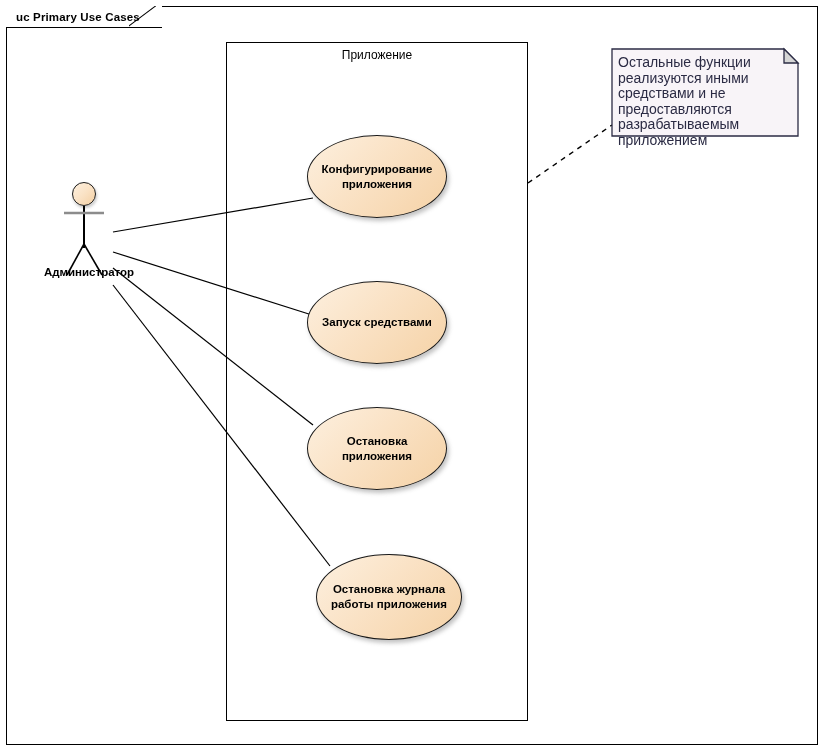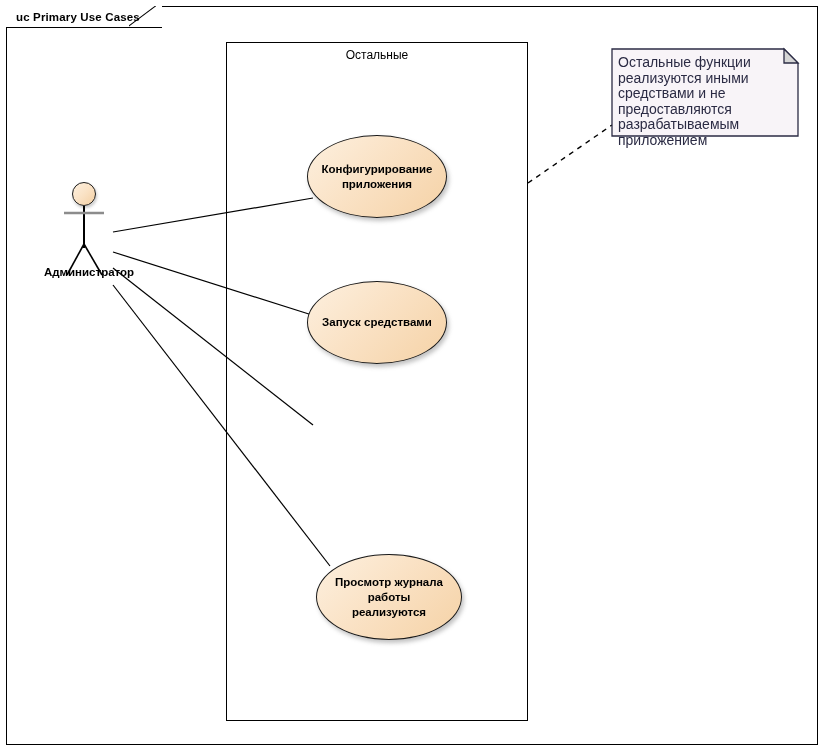--- a/index.html
+++ b/index.html
@@ -182,43 +182,46 @@
   }
 </style>
 </head>
 <body>
 
 <div id="canvas">
 
   <div id="frame"></div>
 
   <div id="boundary"></div>
-  <div id="boundary-label">Остальные</div>
+  <div id="boundary-label">Приложение</div>
 
   <svg id="links">
 
     <line x1="113" y1="232" x2="313" y2="198" stroke="#000000" stroke-width="1.2"></line>
     <line x1="113" y1="252" x2="312" y2="315" stroke="#000000" stroke-width="1.2"></line>
     <line x1="113" y1="268" x2="313" y2="425" stroke="#000000" stroke-width="1.2"></line>
     <line x1="113" y1="285" x2="330" y2="566" stroke="#000000" stroke-width="1.2"></line>
 
     <line x1="528" y1="183" x2="612" y2="125" stroke="#000000" stroke-width="1.4" stroke-dasharray="5,5"></line>
   </svg>
 
   <div class="usecase" style="left:307px; top:135px; width:140px; height:83px;">
     <span class="usecase-label">Конфигурирование приложения</span>
   </div>
 
   <div class="usecase" style="left:307px; top:281px; width:140px; height:83px;">
     <span class="usecase-label" style="padding:0 6px;">Запуск средствами</span>
   </div>
 
+  <div class="usecase" style="left:307px; top:407px; width:140px; height:83px;">
+    <span class="usecase-label">Остановка приложения</span>
+  </div>
 
   <div class="usecase" style="left:316px; top:554px; width:146px; height:86px;">
-    <span class="usecase-label" style="padding:0 12px;">Просмотр журнала работы реализуются</span>
+    <span class="usecase-label" style="padding:0 12px;">Остановка журнала работы приложения</span>
   </div>
 
   <div id="actor">
     <div id="actor-head"></div>
     <svg id="actor-body">
       <line x1="33" y1="24" x2="33" y2="66" stroke="#000000" stroke-width="2"></line>
       <line x1="13" y1="31" x2="53" y2="31" stroke="#8c8c8c" stroke-width="2.5"></line>
       <line x1="33" y1="62" x2="16" y2="93" stroke="#000000" stroke-width="1.6"></line>
       <line x1="33" y1="62" x2="51" y2="93" stroke="#000000" stroke-width="1.6"></line>
     </svg>

